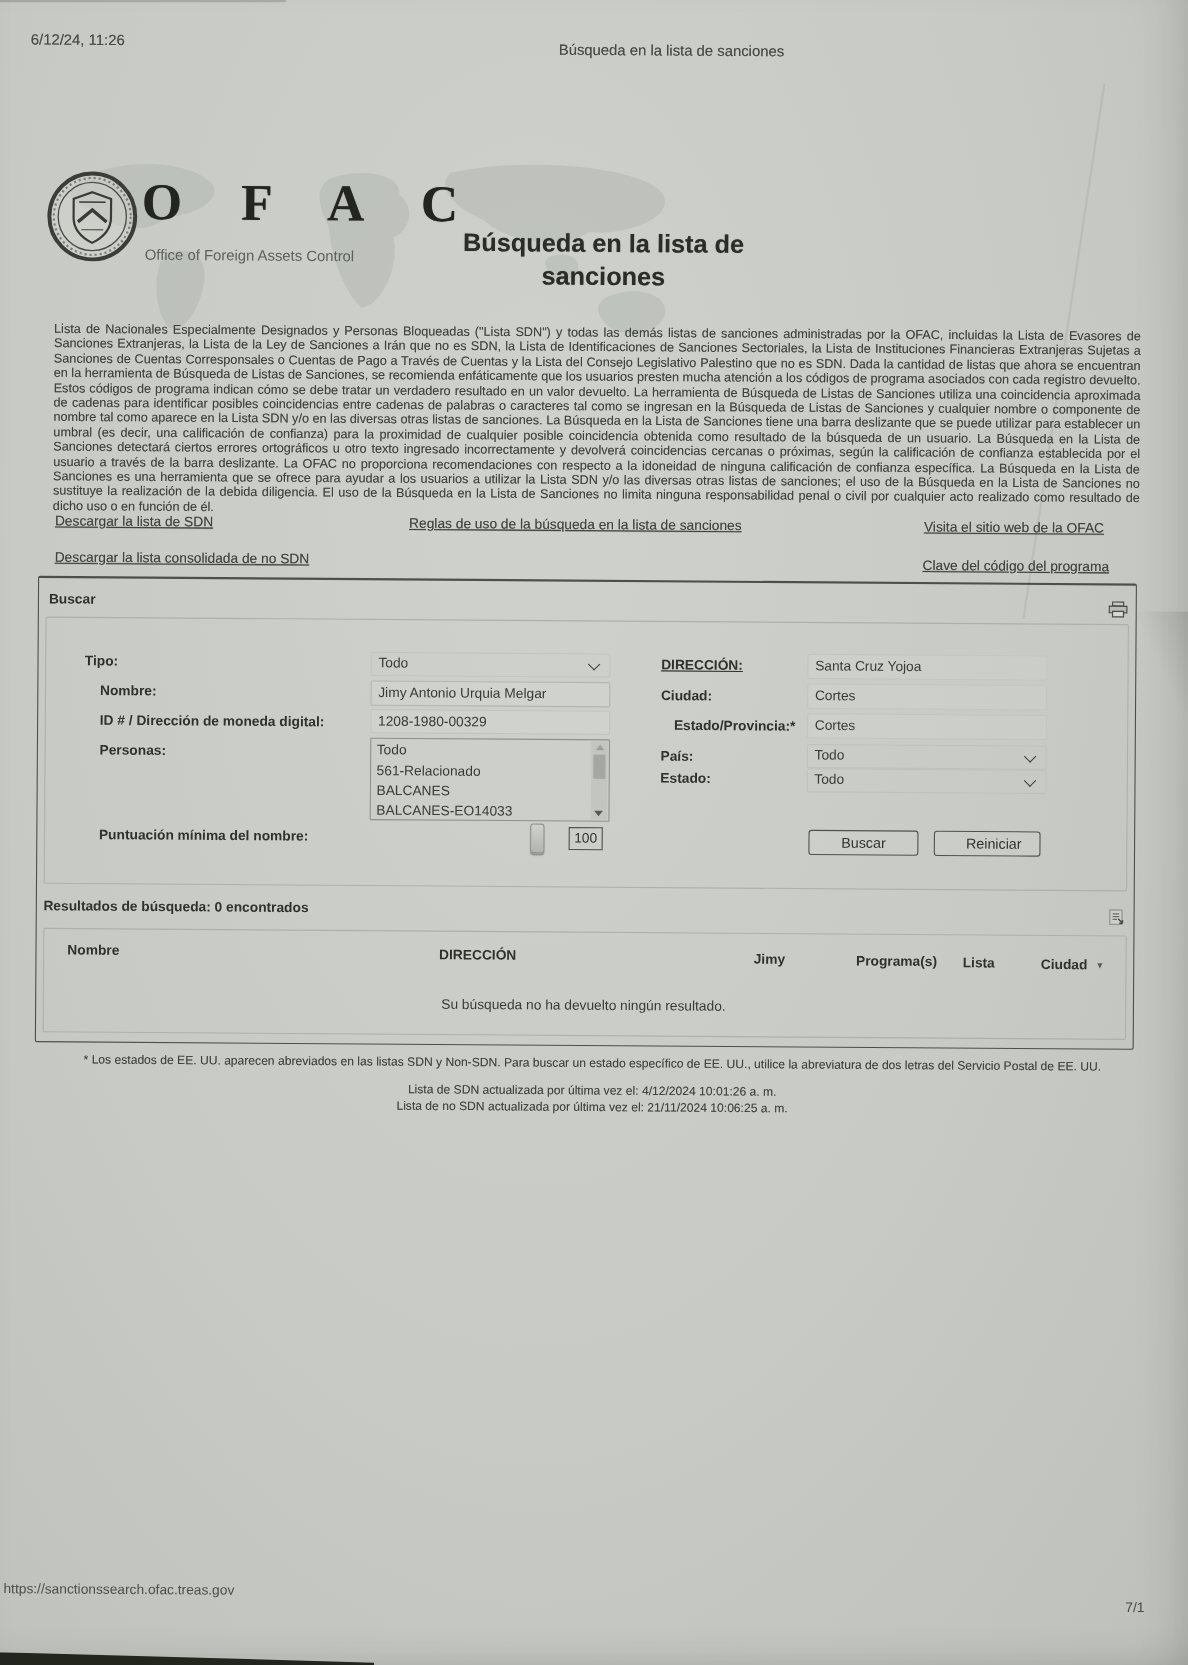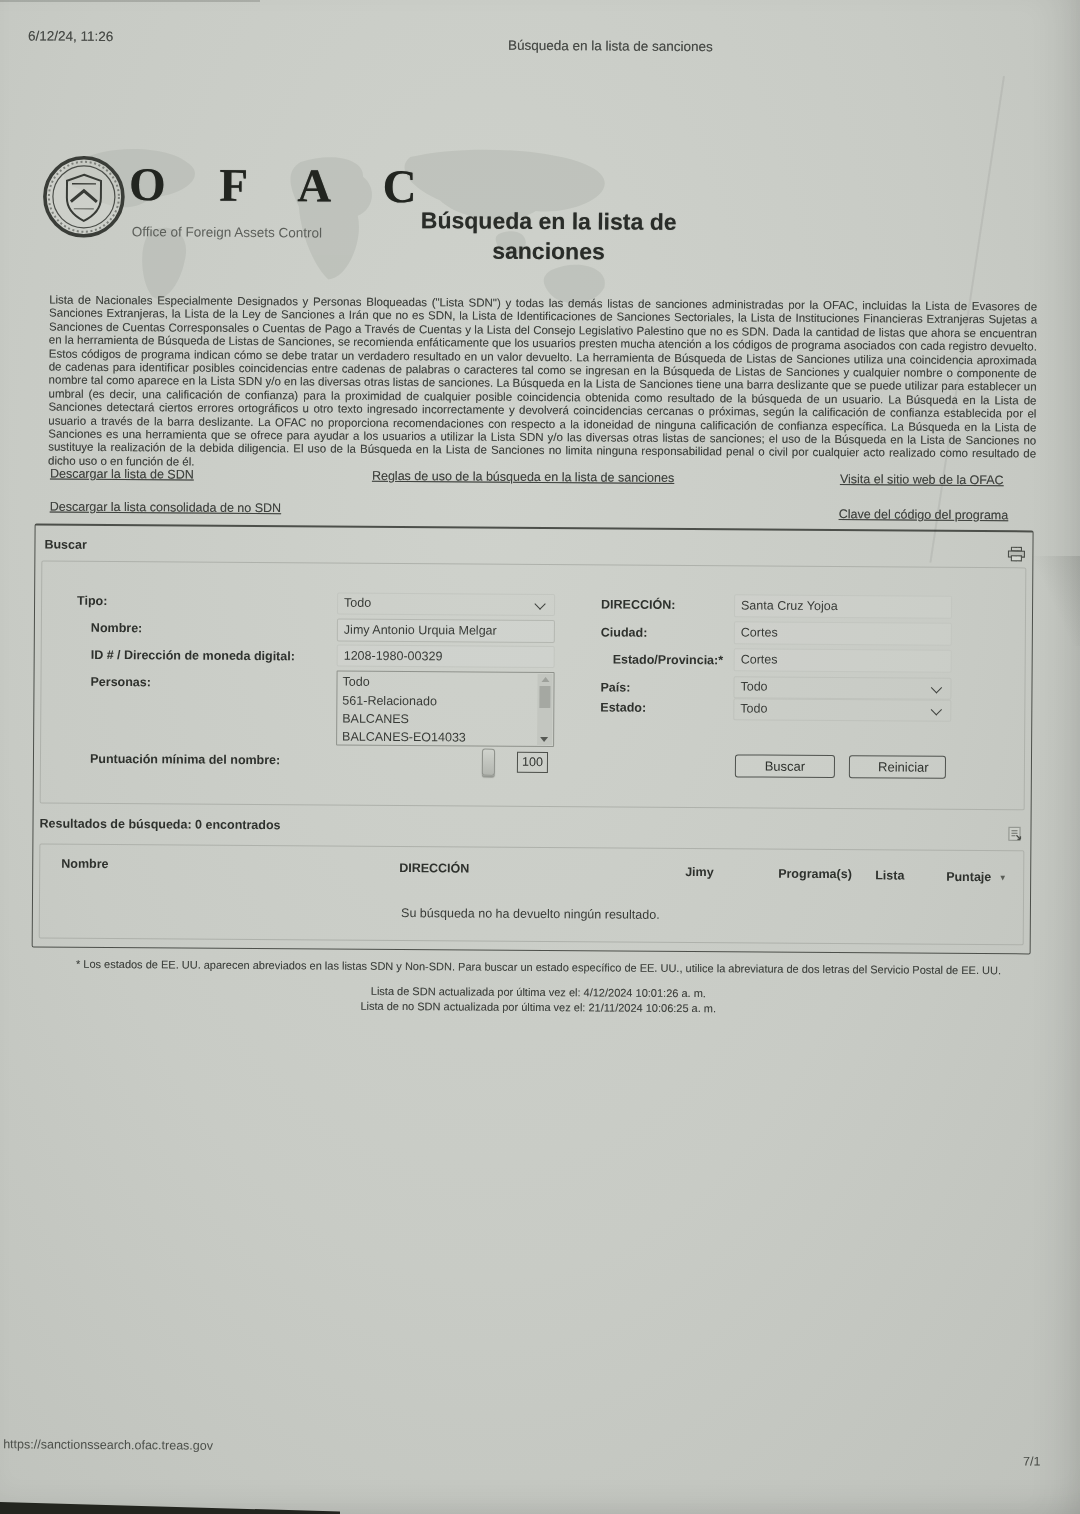--- a/index.html
+++ b/index.html
@@ -107,21 +107,21 @@
       <div style="position:absolute;top:1px;right:1px;bottom:1px;width:15px;background:#c3c6c0;">
         <div class="tri-up" style="margin:3px auto 0;"></div>
         <div style="width:11px;height:22px;background:#a5a8a2;margin:4px auto 0;"></div>
         <div class="tri-down" style="margin:0 auto;position:absolute;bottom:3px;left:3px;"></div>
       </div>
     </div>
 
     <div class="abs" style="left:482px;top:749px;width:11px;height:25px;border:1px solid #8f928c;border-radius:3px;background:linear-gradient(#d0d3cd,#b3b6b0);box-shadow:0 2px 1px rgba(40,43,38,.35);"></div>
     <div class="abs" style="left:517px;top:752px;width:31px;height:21px;border:1.5px solid #4c4f4a;box-sizing:border-box;text-align:center;font-size:12.5px;color:#2f322e;line-height:18px;">100</div>
 
-    <div class="abs lbl" style="left:600px;top:597px;">DIRECCIÓN:</div>
+    <div class="abs lbl" style="left:600px;top:597px;text-decoration:underline;">DIRECCIÓN:</div>
     <div class="abs lbl" style="left:600px;top:625px;">Ciudad:</div>
     <div class="abs lbl" style="left:612px;top:652px;">Estado/Provincia:*</div>
     <div class="abs lbl" style="left:600px;top:680px;">País:</div>
     <div class="abs lbl" style="left:600px;top:700px;">Estado:</div>
 
     <div class="abs inp" style="left:733px;top:593px;border-color:#c3c6c0;">Santa Cruz Yojoa</div>
     <div class="abs inp" style="left:733px;top:620px;border-color:#c3c6c0;">Cortes</div>
     <div class="abs inp" style="left:733px;top:647px;border-color:#c3c6c0;">Cortes</div>
     <div class="abs sel" style="left:733px;top:675px;">
       <span>Todo</span>
@@ -143,21 +143,21 @@
     </svg>
 
     <div class="abs panel-faint" style="left:40px;top:847px;width:983px;height:93px;"></div>
 
     <div class="abs colhdr" style="left:62px;top:860px;">Nombre</div>
     <div class="abs colhdr" style="left:400px;top:862px;">DIRECCIÓN</div>
     <div class="abs colhdr" style="left:686px;top:864px;">Jimy</div>
     <div class="abs colhdr" style="left:779px;top:865px;">Programa(s)</div>
     <div class="abs colhdr" style="left:876px;top:866px;">Lista</div>
     <div class="abs colhdr" style="left:947px;top:867px;">
-      <span>Puntaje</span>
+      <span>Ciudad</span>
       <span style="font-size:8px;color:#5a5d57;margin-left:4px;vertical-align:1px;">▼</span>
     </div>
 
     <div class="abs val" style="left:40px;top:907px;width:983px;text-align:center;">Su búsqueda no ha devuelto ningún resultado.</div>
 
     <div class="abs fineprint" style="left:40px;top:961px;width:1000px;text-align:center;white-space:normal;">* Los estados de EE. UU. aparecen abreviados en las listas SDN y Non-SDN. Para buscar un estado específico de EE. UU., utilice la abreviatura de dos letras del Servicio Postal de EE. UU.</div>
     <div class="abs fineprint" style="left:40px;top:986px;width:1000px;text-align:center;">Lista de SDN actualizada por última vez el: 4/12/2024 10:01:26 a. m.</div>
     <div class="abs fineprint" style="left:40px;top:1001px;width:1000px;text-align:center;">Lista de no SDN actualizada por última vez el: 21/11/2024 10:06:25 a. m.</div>
 
     <div class="abs" style="left:8px;top:1441px;font-size:12.5px;color:#4c4f4a;">https://sanctionssearch.ofac.treas.gov</div>

